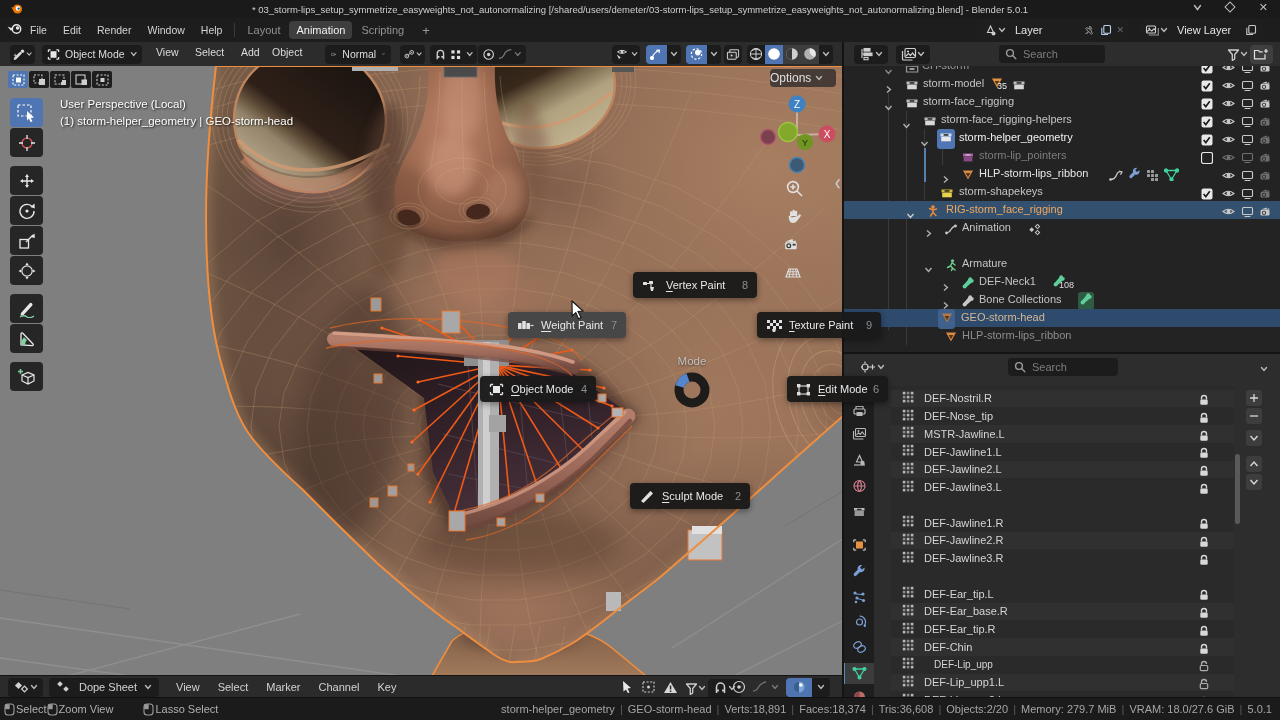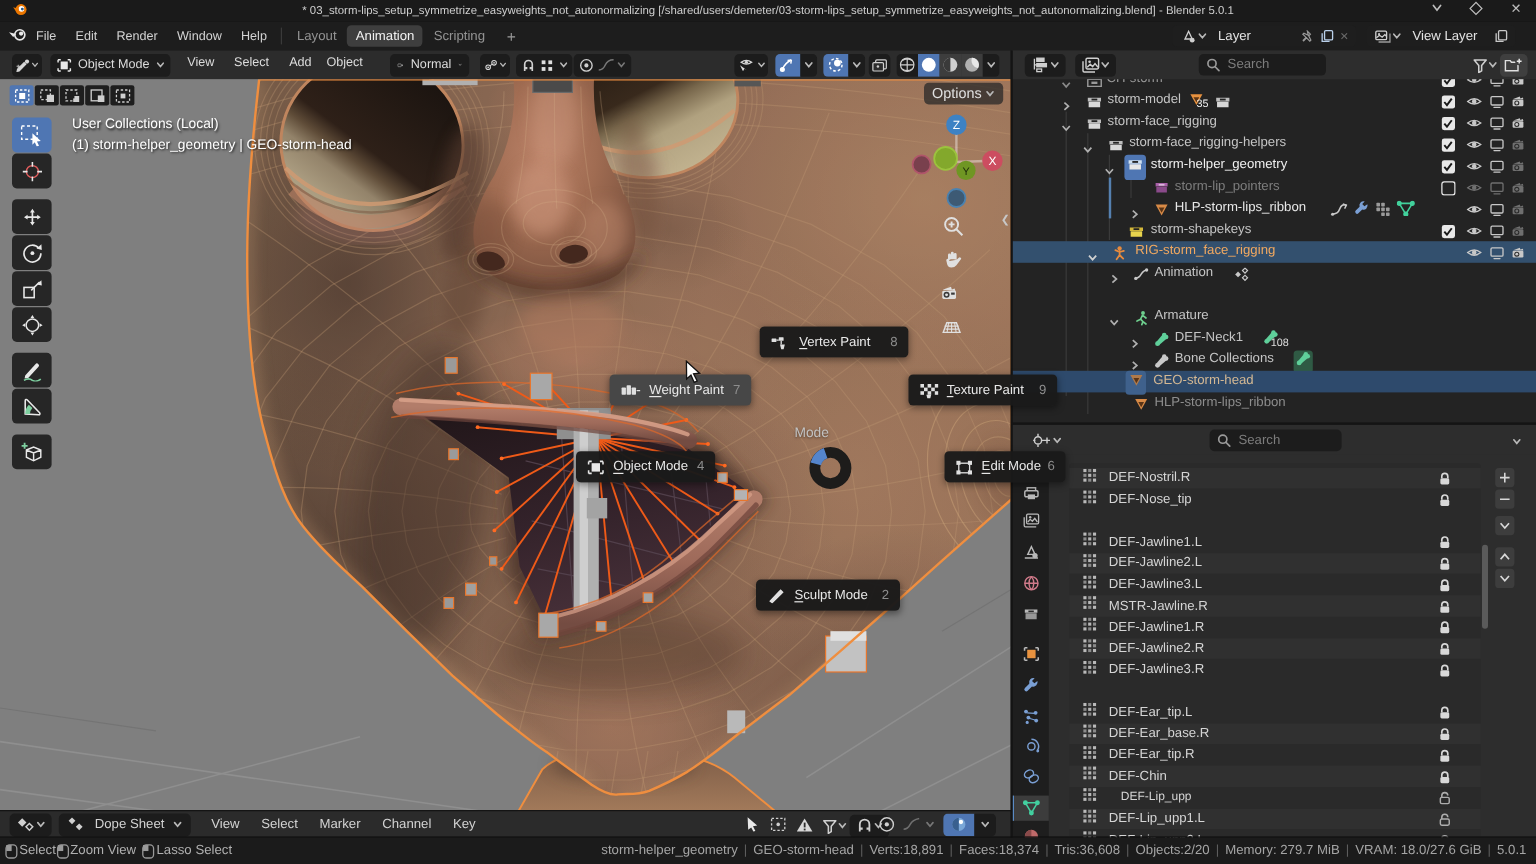--- a/index.html
+++ b/index.html
@@ -680,23 +680,23 @@
       </svg>
     </div>
     <div class="tool" style="top:296px;background:#262626;border-radius:4px;">
       <svg width="19" height="18" viewBox="0 0 19 18">
         <g fill="none" stroke="#e8e8e8" stroke-width="1.2">
           <path d="M5 7 L11 4.5 L17 7 L17 13 L11 16 L5 13 Z M5 7 L11 9.5 L17 7 M11 9.5 V16"></path>
         </g>
         <path d="M3.5 1 v5 M1 3.5 h5" stroke="#7ed0a0" stroke-width="1.5"></path>
       </svg>
     </div>
-    <div class="abs" style="left:60px;top:32px;font-size:11.5px;color:#fff;text-shadow:1px 1px 2px rgba(0,0,0,0.8);">User Collections (Local)</div>
+    <div class="abs" style="left:60px;top:32px;font-size:11.5px;color:#fff;text-shadow:1px 1px 2px rgba(0,0,0,0.8);">User Perspective (Local)</div>
     <div class="abs" style="left:60px;top:49px;font-size:11.5px;color:#fff;text-shadow:1px 1px 2px rgba(0,0,0,0.8);">(1) storm-helper_geometry | GEO-storm-head</div>
-    <div class="abs row" style="left:770px;top:3px;width:66px;height:18px;background:rgba(40,40,40,0.75);border-radius:4px;justify-content:center;font-size:12px;color:#e0e0e0">Options&nbsp;<svg width="8" height="6" viewBox="0 0 8 6">
+    <div class="abs row" style="left:770px;top:3px;width:66px;height:18px;background:rgba(40,40,40,0.75);border-radius:4px;justify-content:flex-start;font-size:12px;color:#e0e0e0">Options&nbsp;<svg width="8" height="6" viewBox="0 0 8 6">
         <path d="M1.5 1.5l2.5 3 2.5 -3" stroke="#b8b8b8" stroke-width="1.4" fill="none" stroke-linecap="round"></path>
       </svg></div>
     <svg width="90" height="190" viewBox="0 0 90 190" style="position:absolute;left:752px;top:28px">
       <g stroke="rgba(255,255,255,0.4)" stroke-width="2">
         <line x1="45" y1="41" x2="45" y2="10"></line>
         <line x1="45" y1="41" x2="75" y2="40"></line>
         <line x1="45" y1="41" x2="38" y2="47"></line>
       </g>
       <circle cx="45" cy="10" r="8.5" fill="#3d82c4"></circle>
       <text x="45" y="13.5" font-size="10" fill="#fff" text-anchor="middle" font-family="Liberation Sans">Z</text>
@@ -1373,20 +1373,40 @@
           <rect x="8.8" y="8.8" width="2.6" height="2.6" fill="#b9b9b9"></rect>
         </svg></span>
       <span style="margin-left:9px;font-size:11px;color:#d5d5d5">DEF-Nostril.R</span>
       <span style="position:absolute;right:24px;top:2.5px"><svg width="12" height="12" viewBox="0 0 12 12">
           <g>
             <path d="M3.5 5.5 V4 a2.5 2.5 0 0 1 5 0 v1.5" stroke="#d8d8d8" stroke-width="1.4" fill="none"></path>
             <rect x="2.3" y="5.5" width="7.4" height="5.2" rx="1.2" fill="#d8d8d8"></rect>
           </g>
         </svg></span>
     </div>
+    <div class="abs row" style="left:48px;top:71.0px;width:343px;height:17.75px;background:#303030">
+      <span style="margin-left:11px;margin-top:1px"><svg width="13" height="13" viewBox="0 0 13 13">
+          <rect x="0.8" y="0.8" width="2.6" height="2.6" fill="#b9b9b9"></rect>
+          <rect x="4.8" y="0.8" width="2.6" height="2.6" fill="#8a8a8a"></rect>
+          <rect x="8.8" y="0.8" width="2.6" height="2.6" fill="#b9b9b9"></rect>
+          <rect x="0.8" y="4.8" width="2.6" height="2.6" fill="#8a8a8a"></rect>
+          <rect x="4.8" y="4.8" width="2.6" height="2.6" fill="#b9b9b9"></rect>
+          <rect x="8.8" y="4.8" width="2.6" height="2.6" fill="#8a8a8a"></rect>
+          <rect x="0.8" y="8.8" width="2.6" height="2.6" fill="#b9b9b9"></rect>
+          <rect x="4.8" y="8.8" width="2.6" height="2.6" fill="#8a8a8a"></rect>
+          <rect x="8.8" y="8.8" width="2.6" height="2.6" fill="#b9b9b9"></rect>
+        </svg></span>
+      <span style="margin-left:9px;font-size:11px;color:#d5d5d5">MSTR-Jawline.L</span>
+      <span style="position:absolute;right:24px;top:2.5px"><svg width="12" height="12" viewBox="0 0 12 12">
+          <g>
+            <path d="M3.5 5.5 V4 a2.5 2.5 0 0 1 5 0 v1.5" stroke="#d8d8d8" stroke-width="1.4" fill="none"></path>
+            <rect x="2.3" y="5.5" width="7.4" height="5.2" rx="1.2" fill="#d8d8d8"></rect>
+          </g>
+        </svg></span>
+    </div>
     <div class="abs row" style="left:48px;top:88.75px;width:343px;height:17.75px;background:transparent">
       <span style="margin-left:11px;margin-top:1px"><svg width="13" height="13" viewBox="0 0 13 13">
           <rect x="0.8" y="0.8" width="2.6" height="2.6" fill="#b9b9b9"></rect>
           <rect x="4.8" y="0.8" width="2.6" height="2.6" fill="#8a8a8a"></rect>
           <rect x="8.8" y="0.8" width="2.6" height="2.6" fill="#b9b9b9"></rect>
           <rect x="0.8" y="4.8" width="2.6" height="2.6" fill="#8a8a8a"></rect>
           <rect x="4.8" y="4.8" width="2.6" height="2.6" fill="#b9b9b9"></rect>
           <rect x="8.8" y="4.8" width="2.6" height="2.6" fill="#8a8a8a"></rect>
           <rect x="0.8" y="8.8" width="2.6" height="2.6" fill="#b9b9b9"></rect>
           <rect x="4.8" y="8.8" width="2.6" height="2.6" fill="#8a8a8a"></rect>
@@ -1433,40 +1453,20 @@
           <rect x="8.8" y="8.8" width="2.6" height="2.6" fill="#b9b9b9"></rect>
         </svg></span>
       <span style="margin-left:9px;font-size:11px;color:#d5d5d5">DEF-Jawline3.L</span>
       <span style="position:absolute;right:24px;top:2.5px"><svg width="12" height="12" viewBox="0 0 12 12">
           <g>
             <path d="M3.5 5.5 V4 a2.5 2.5 0 0 1 5 0 v1.5" stroke="#d8d8d8" stroke-width="1.4" fill="none"></path>
             <rect x="2.3" y="5.5" width="7.4" height="5.2" rx="1.2" fill="#d8d8d8"></rect>
           </g>
         </svg></span>
     </div>
-    <div class="abs row" style="left:48px;top:142.0px;width:343px;height:17.75px;background:#303030">
-      <span style="margin-left:11px;margin-top:1px"><svg width="13" height="13" viewBox="0 0 13 13">
-          <rect x="0.8" y="0.8" width="2.6" height="2.6" fill="#b9b9b9"></rect>
-          <rect x="4.8" y="0.8" width="2.6" height="2.6" fill="#8a8a8a"></rect>
-          <rect x="8.8" y="0.8" width="2.6" height="2.6" fill="#b9b9b9"></rect>
-          <rect x="0.8" y="4.8" width="2.6" height="2.6" fill="#8a8a8a"></rect>
-          <rect x="4.8" y="4.8" width="2.6" height="2.6" fill="#b9b9b9"></rect>
-          <rect x="8.8" y="4.8" width="2.6" height="2.6" fill="#8a8a8a"></rect>
-          <rect x="0.8" y="8.8" width="2.6" height="2.6" fill="#b9b9b9"></rect>
-          <rect x="4.8" y="8.8" width="2.6" height="2.6" fill="#8a8a8a"></rect>
-          <rect x="8.8" y="8.8" width="2.6" height="2.6" fill="#b9b9b9"></rect>
-        </svg></span>
-      <span style="margin-left:9px;font-size:11px;color:#d5d5d5">MSTR-Jawline.R</span>
-      <span style="position:absolute;right:24px;top:2.5px"><svg width="12" height="12" viewBox="0 0 12 12">
-          <g>
-            <path d="M3.5 5.5 V4 a2.5 2.5 0 0 1 5 0 v1.5" stroke="#d8d8d8" stroke-width="1.4" fill="none"></path>
-            <rect x="2.3" y="5.5" width="7.4" height="5.2" rx="1.2" fill="#d8d8d8"></rect>
-          </g>
-        </svg></span>
-    </div>
     <div class="abs row" style="left:48px;top:159.75px;width:343px;height:17.75px;background:transparent">
       <span style="margin-left:11px;margin-top:1px"><svg width="13" height="13" viewBox="0 0 13 13">
           <rect x="0.8" y="0.8" width="2.6" height="2.6" fill="#b9b9b9"></rect>
           <rect x="4.8" y="0.8" width="2.6" height="2.6" fill="#8a8a8a"></rect>
           <rect x="8.8" y="0.8" width="2.6" height="2.6" fill="#b9b9b9"></rect>
           <rect x="0.8" y="4.8" width="2.6" height="2.6" fill="#8a8a8a"></rect>
           <rect x="4.8" y="4.8" width="2.6" height="2.6" fill="#b9b9b9"></rect>
           <rect x="8.8" y="4.8" width="2.6" height="2.6" fill="#8a8a8a"></rect>
           <rect x="0.8" y="8.8" width="2.6" height="2.6" fill="#b9b9b9"></rect>
           <rect x="4.8" y="8.8" width="2.6" height="2.6" fill="#8a8a8a"></rect>
@@ -1796,21 +1796,21 @@
     </span>
  <span class="row" style="">
       <svg width="11" height="13" viewBox="0 0 11 13">
         <g>
           <rect x="1" y="1" width="9" height="11" rx="3" fill="none" stroke="#9a9a9a" stroke-width="1.1"></rect>
           <rect x="1.2" y="1.2" width="4.5" height="5" fill="#9a9a9a"></rect>
         </g>
       </svg>
       <span style="margin-left:1px;color:#b0b0b0">Zoom View</span>
     </span>
- <span class="row" style="margin-left:5px">
+ <span class="row" style="margin-left:30px">
       <svg width="11" height="13" viewBox="0 0 11 13">
         <g>
           <rect x="1" y="1" width="9" height="11" rx="3" fill="none" stroke="#9a9a9a" stroke-width="1.1"></rect>
           <rect x="1.2" y="1.2" width="4.5" height="5" fill="#9a9a9a"></rect>
         </g>
       </svg>
       <span style="margin-left:1px;color:#b0b0b0">Lasso Select</span>
     </span>
  <span style="position:absolute;right:8px;color:#a5a5a5;white-space:nowrap">storm-helper_geometry <b>|</b> GEO-storm-head <b>|</b> Verts:18,891 <b>|</b> Faces:18,374 <b>|</b> Tris:36,608 <b>|</b> Objects:2/20 <b>|</b> Memory: 279.7 MiB <b>|</b> VRAM: 18.0/27.6 GiB <b>|</b> 5.0.1</span>
  <style>#status b{color:#5d5d5d;font-weight:normal;padding:0 2px}</style>
@@ -1884,19 +1884,19 @@
 <div class="pie" style="left:630px;top:483px;width:120px;padding:0 9px">
     <svg width="16" height="13" viewBox="0 0 16 13">
       <g fill="#e0e0e0">
         <path d="M2 11 L10 2.5 a1.8 1.8 0 0 1 2.6 2.6 L4.5 13 Z"></path>
         <path d="M11 1.5 l2.5 2.5" stroke="#e0e0e0" stroke-width="1.4"></path>
       </g>
     </svg>
     <span style="margin-left:7px"><u>S</u>culpt Mode</span>
     <span class="num">2</span>
   </div>
-<div class="abs" style="left:662px;top:355px;width:60px;color:#c2c2c2;font-size:11.5px;z-index:40;text-shadow:0 1px 2px rgba(0,0,0,0.5)">Mode</div>
+<div class="abs" style="left:662px;top:355px;width:60px;text-align:center;color:#c2c2c2;font-size:11.5px;z-index:40;text-shadow:0 1px 2px rgba(0,0,0,0.5)">Mode</div>
 <div class="abs" style="left:673px;top:371px;z-index:40"><svg width="38" height="38" viewBox="0 0 38 38">
       <circle cx="19" cy="19" r="13" fill="none" stroke="#191919" stroke-width="9" opacity="0.97"></circle>
       <path d="M6.8 15.5 A13 13 0 0 1 15 6.6" fill="none" stroke="#5585cc" stroke-width="9"></path>
     </svg></div>
 <div class="abs" style="left:570px;top:300px;z-index:41"><svg width="16" height="20" viewBox="0 0 16 20">
       <path d="M2 1 L13 11 L8 11.5 L11 17.5 L8.5 18.7 L5.8 12.6 L2.2 15.8 Z" fill="#fff" stroke="#111" stroke-width="1.1"></path>
     </svg></div>
 </body></html>

